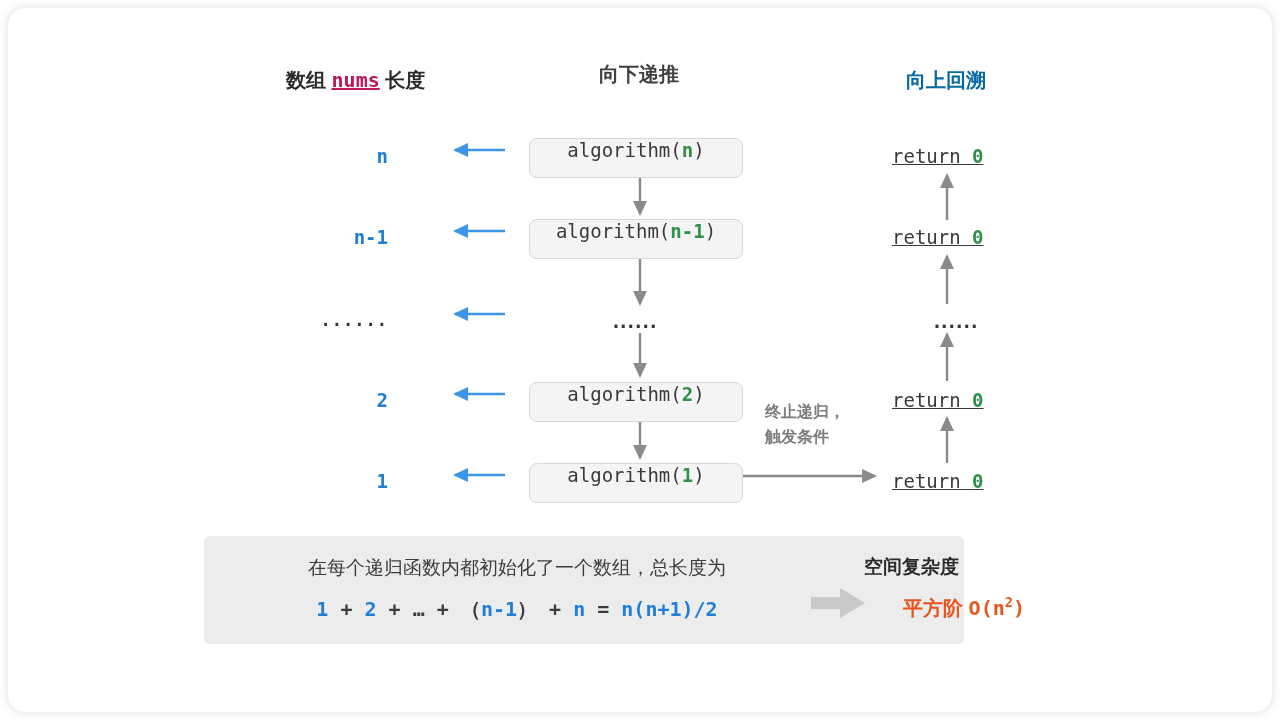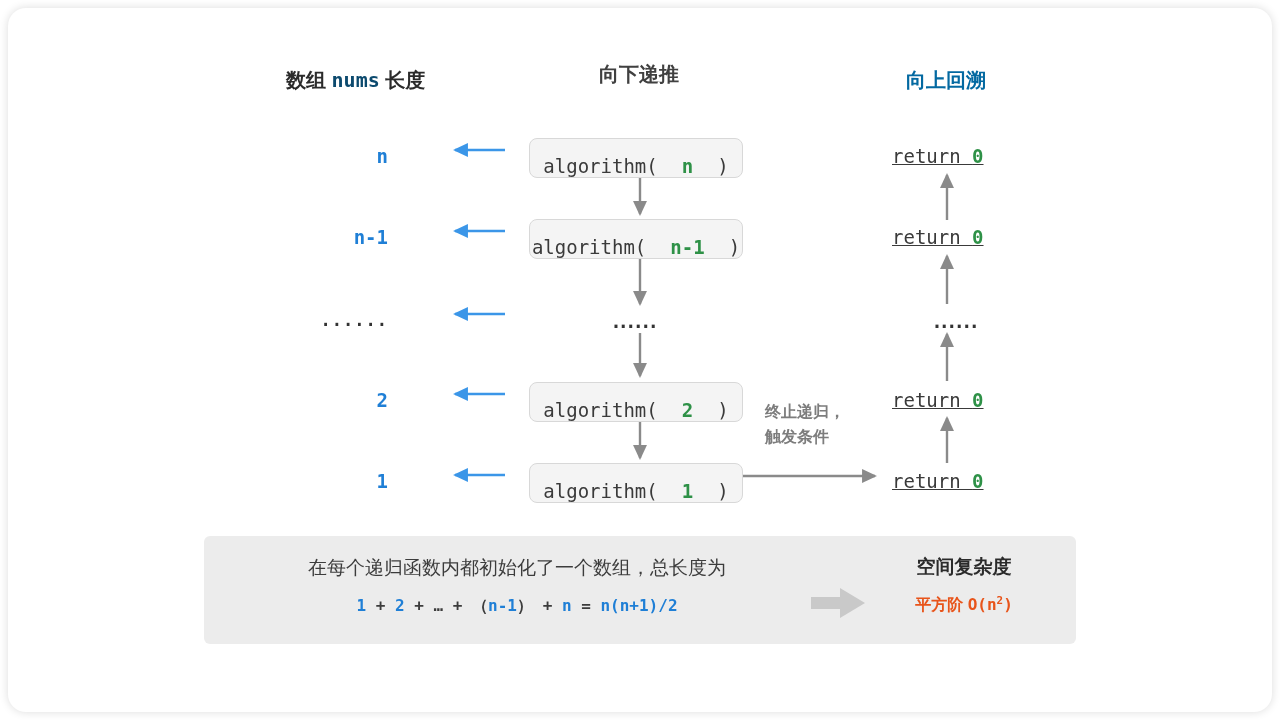--- a/index.html
+++ b/index.html
@@ -27,21 +27,21 @@
 
   
   .col-head {
     position: absolute;
     font-size: 20px;
     font-weight: bold;
     white-space: nowrap;
   }
   #head-nums      { left: 278px; top: 59px; color: #2b2b2b; }
   #head-nums .mono{ font-family: "DejaVu Sans Mono", "Liberation Mono", monospace;
-                    color: #0c4a6e; font-weight: bold; }
+                    color: #be185d; font-weight: bold; text-decoration: underline; }
   #head-down      { left: 591px; top: 53px; color: #404040; }
   #head-up        { left: 898px; top: 59px; color: #0369a1; }
 
   
   .row { position: absolute; left: 0; width: 1264px; height: 0; }
 
   
   .len {
     position: absolute;
     right: 884px;              
@@ -63,27 +63,26 @@
   .callbox {
     position: absolute;
     left: 521px;
     top: -21px;
     width: 212px;
     height: 38px;
     background: #f4f4f4;
     border: 1.5px solid #d8d8d8;
     border-radius: 8px;
     display: flex;
-    align-items: flex-end;
+    align-items: flex-start;
     justify-content: center;
     font-family: "DejaVu Sans Mono", "Liberation Mono", monospace;
     font-size: 19px;
     color: #3a3a3a;
     white-space: nowrap;
-    gap: 24px;
   }
   .callbox .arg { color: #2e9147; font-weight: bold; }
 
   
   .mid-dots {
     position: absolute;
     left: 521px;
     top: -12px;
     width: 212px;
     text-align: center;
@@ -129,21 +128,21 @@
     font-weight: bold;
     color: #7d7d7d;
     line-height: 1.55;
   }
 
   
   #summary {
     position: absolute;
     left: 196px;
     top: 528px;
-    width: 872px;
+    width: 760px;
     height: 108px;
     background: #ececec;
     border-radius: 6px;
   }
   #summary-text {
     position: absolute;
     left: 28px;
     top: 19px;
     width: 570px;
     text-align: center;
@@ -151,45 +150,44 @@
     color: #3c3c3c;
     white-space: nowrap;
   }
   #summary-formula {
     position: absolute;
     left: 28px;
     top: 60px;
     width: 570px;
     text-align: center;
     font-family: "DejaVu Sans Mono", "Liberation Mono", monospace;
-    font-size: 16px;
+    font-size: 20px;
     font-weight: bold;
     color: #3c3c3c;
     white-space: nowrap;
   }
   #summary-formula .b { color: #1f7fd6; }
   #block-arrow { position: absolute; left: 607px; top: 50px; }
   #complexity-label {
     position: absolute;
     left: 660px;
     top: 18px;
     width: 200px;
-    text-align: center;
     font-size: 19px;
     font-weight: bold;
     color: #2b2b2b;
     white-space: nowrap;
   }
   #complexity-value {
     position: absolute;
     left: 660px;
     top: 58px;
     width: 200px;
     text-align: center;
-    font-size: 16px;
+    font-size: 20px;
     font-weight: bold;
     color: #e8541a;
     white-space: nowrap;
   }
   #complexity-value .mono {
     font-family: "DejaVu Sans Mono", "Liberation Mono", monospace;
   }
   #complexity-value sup { font-size: 0.68em; }
 
   

